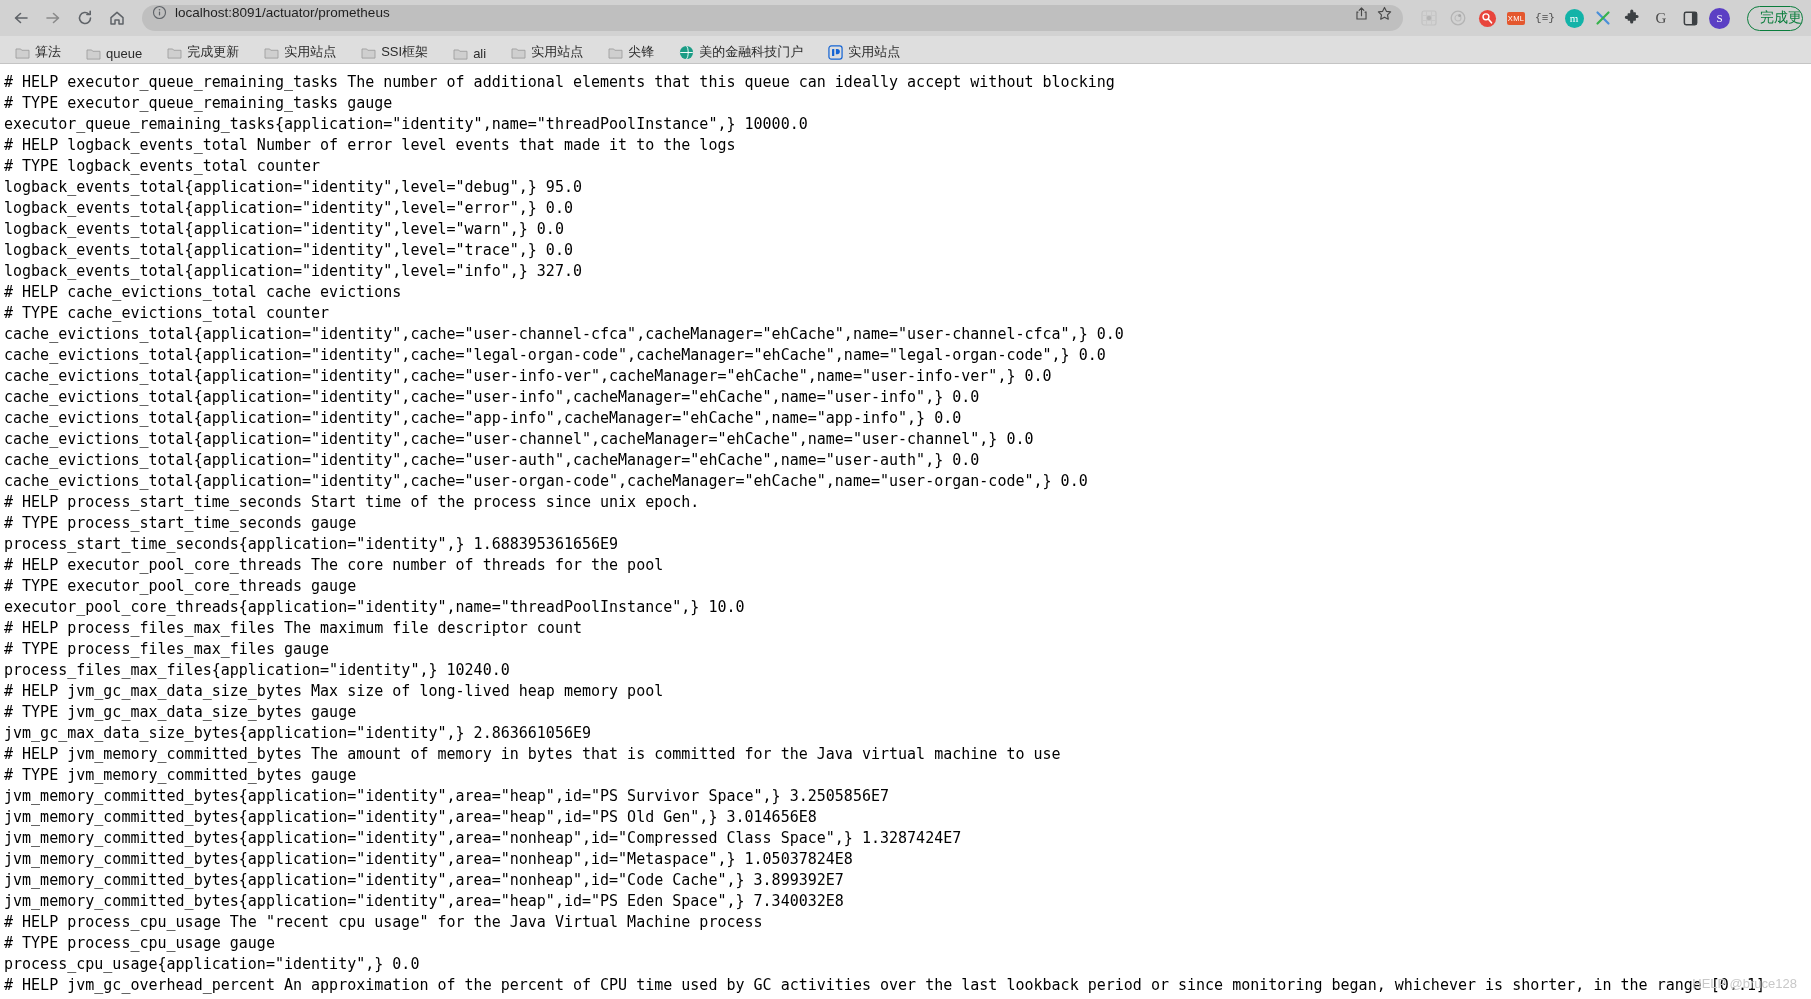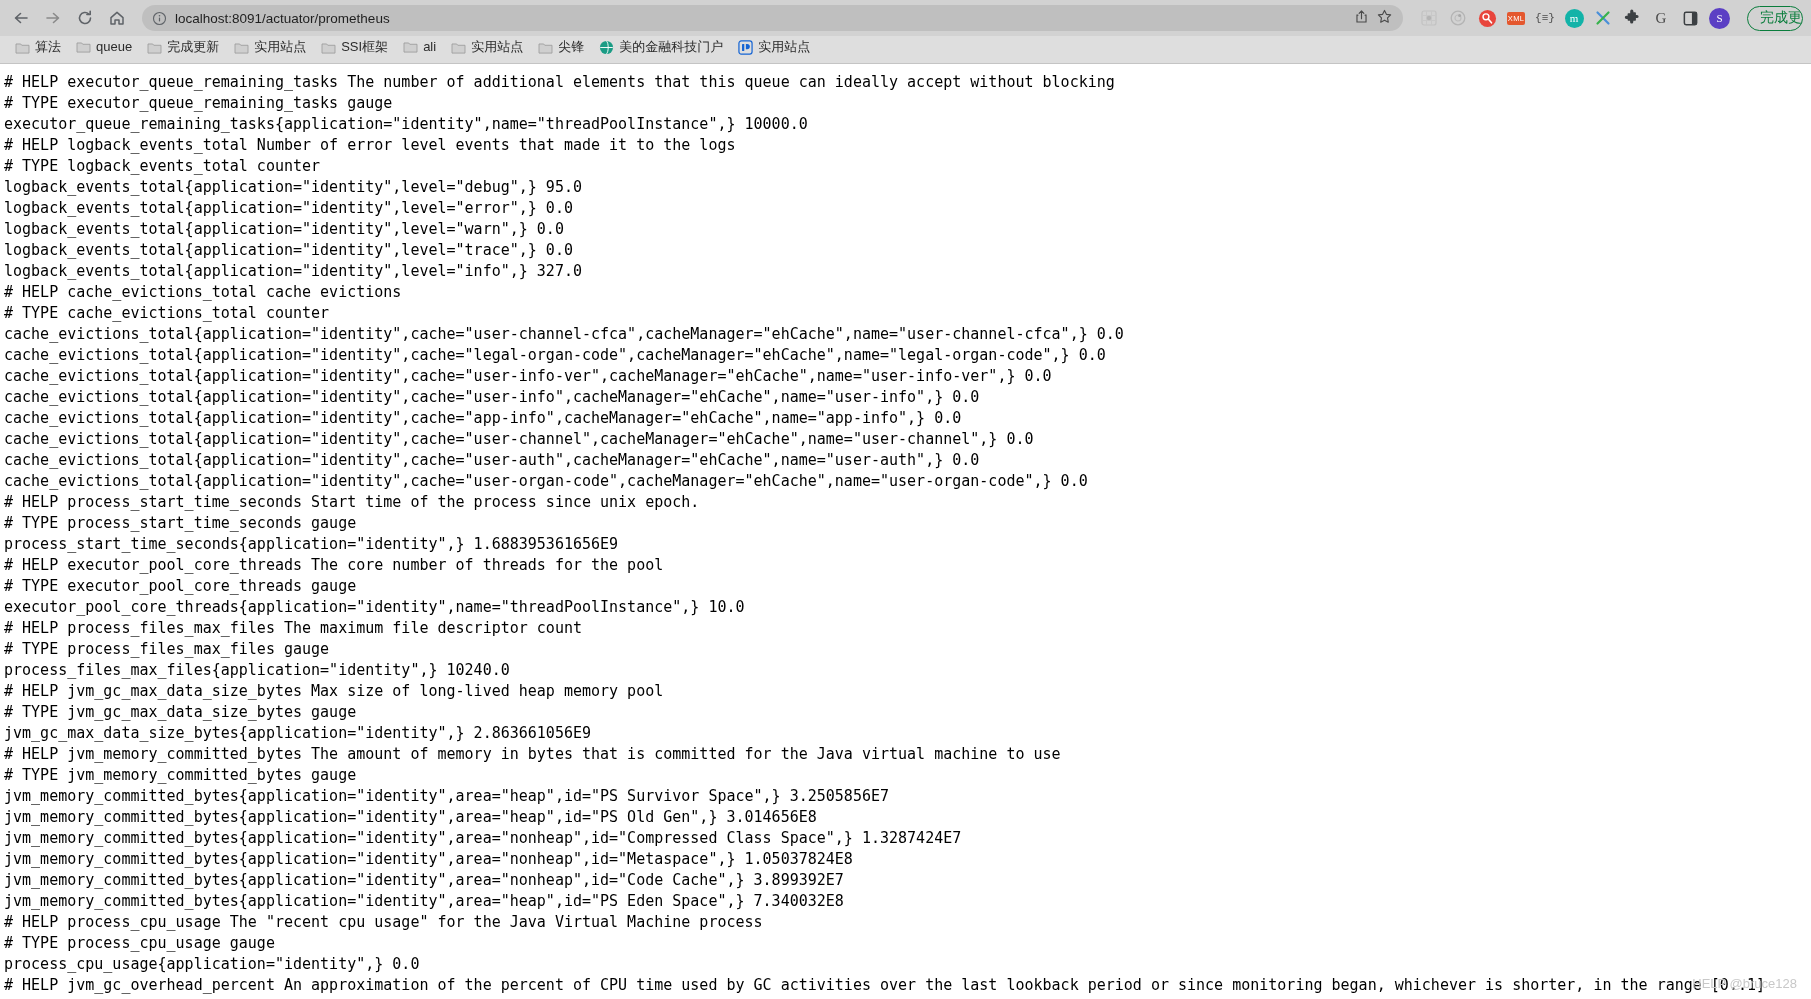--- a/index.html
+++ b/index.html
@@ -39,21 +39,21 @@
   .navbtn svg { display: block; }
 
   #omnibox {
     flex: 1 1 auto;
     height: 26px;
     margin-left: 8px;
     margin-right: 4px;
     background: #bfbfbf;
     border-radius: 13px;
     display: flex;
-    align-items: center;
+    align-items: flex-start;
     padding: 0 10px;
     min-width: 0;
   }
   #info-icon { flex: none; margin-right: 8px; display:flex; }
   #url-text {
     font-family: "Liberation Sans", sans-serif;
     font-size: 13.5px;
     color: #1f1f1f;
     white-space: nowrap;
     overflow: hidden;
@@ -95,23 +95,23 @@
     max-width: 56px;
     cursor: default;
   }
 
   
   #bookmarks {
     height: 28px;
     background: #dedede;
     border-bottom: 1px solid #c4c4c4;
     display: flex;
-    align-items: flex-start;
+    align-items: flex-end;
     padding: 0 8px;
-    gap: 2px;
+    gap: 12px;
     flex: none;
   }
   .bm {
     display: flex; align-items: center;
     gap: 5px;
     padding: 2px 6px;
     border-radius: 4px;
     font-size: 13px;
     color: #2b2b2b;
     white-space: nowrap;

